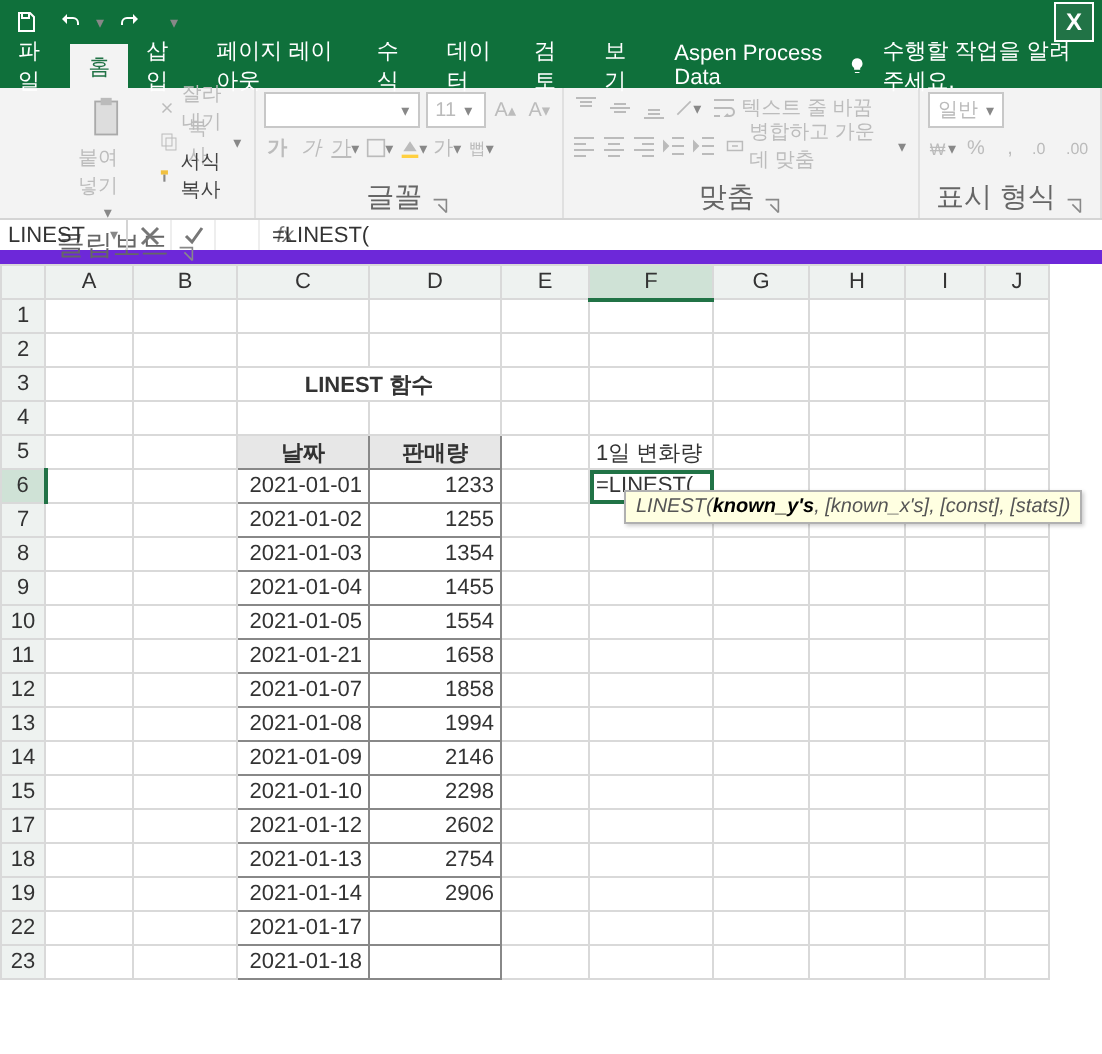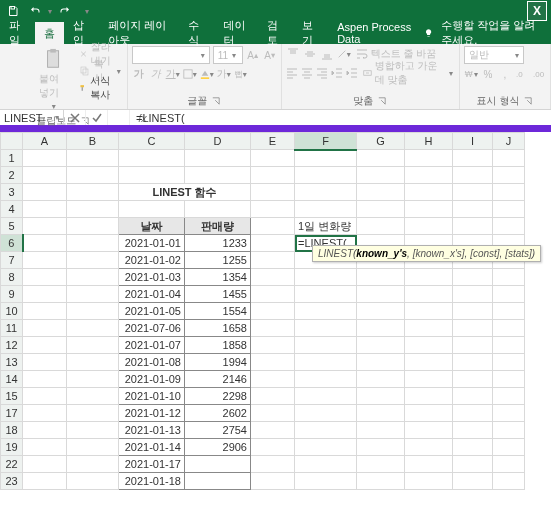--- a/index.html
+++ b/index.html
@@ -16,21 +16,21 @@
   .tabs-row { height: 22px; background: #0f703b; display: flex; align-items: stretch; color: #fff; font-size: 11px; }
   .tab { padding: 0 9px; display: flex; align-items: center; cursor: pointer; }
   .tab.active { background: #f3f3f3; color: #217346; }
   .tab-right { margin-left: auto; display: flex; align-items: center; gap: 8px; padding-right: 8px; }
   .tab-right .light-icon { width: 12px; height: 12px; fill: #fff; }
 
   
   .ribbon { height: 66px; background: #f3f3f3; border-bottom: 1px solid #d4d4d4; display: flex; font-size: 10px; color: #555; }
   .ribbon-group { border-right: 1px solid #e0e0e0; display: flex; flex-direction: column; padding: 2px 4px 0 4px; }
   .ribbon-group-body { flex: 1; display: flex; align-items: flex-start; gap: 4px; }
-  .ribbon-group-label { text-align: center; font-size: 10px; color: #666; padding: 1px 0; display: flex; align-items: center; justify-content: center; gap: 4px; }
+  .ribbon-group-label { text-align: center; font-size: 14px; color: #666; padding: 1px 0; display: flex; align-items: center; justify-content: center; gap: 4px; }
   .big-btn { display: flex; flex-direction: column; align-items: center; gap: 2px; padding: 2px 4px; color: #444; margin-left: 31px; }
   .big-btn svg { width: 22px; height: 22px; }
   .small-stack { display: flex; flex-direction: column; gap: 1px; }
   .small-btn { display: flex; align-items: center; gap: 3px; padding: 0 2px; height: 16px; color: #444; }
   .small-btn svg { width: 12px; height: 12px; }
   .dim { color: #bcbcbc; fill: #bcbcbc; }
   .font-box, .size-box { border: 1px solid #c8c8c8; background: #fff; height: 18px; display: flex; align-items: center; padding: 0 4px; gap: 4px; color: #bbb; }
   .row { display: flex; gap: 3px; align-items: center; }
   .mini-icon { width: 14px; height: 14px; display:flex; align-items:center; justify-content:center; }
   .mini-icon svg { width: 12px; height: 12px; }
@@ -285,21 +285,21 @@
       <span>맞춤</span>
       <span class="launcher"><svg viewBox="0 0 10 10">
             <path d="M1 1h8v8" fill="none" stroke="#888"></path>
             <path d="M4 4l5 5" stroke="#888"></path>
           </svg></span>
     </div>
   </div>
 
   <div class="ribbon-group">
     <div class="ribbon-group-body" style="flex-direction:column; gap:3px;">
-      <div class="font-box dim" style="width:60px">
+      <div class="font-box dim" style="width:38px">
         <span>일반</span>
         <span class="caret" style="margin-left:auto">▾</span>
       </div>
       <div class="row dim">
         <span class="mini-icon">
             <svg viewBox="0 0 12 12">
               <text x="1" y="10" font-size="10" fill="#bbb">₩</text>
             </svg>
             <span class="caret">▾</span>
           </span>
@@ -494,21 +494,21 @@
           <td></td>
           <td></td>
           <td></td>
           <td></td>
           <td></td>
         </tr>
         <tr>
           <th>11</th>
           <td></td>
           <td></td>
-          <td class="data-cell">2021-07-06</td>
+          <td class="data-cell">2021-01-21</td>
           <td class="data-cell cell-center">1658</td>
           <td></td>
           <td></td>
           <td></td>
           <td></td>
           <td></td>
           <td></td>
         </tr>
         <tr>
           <th>12</th>

